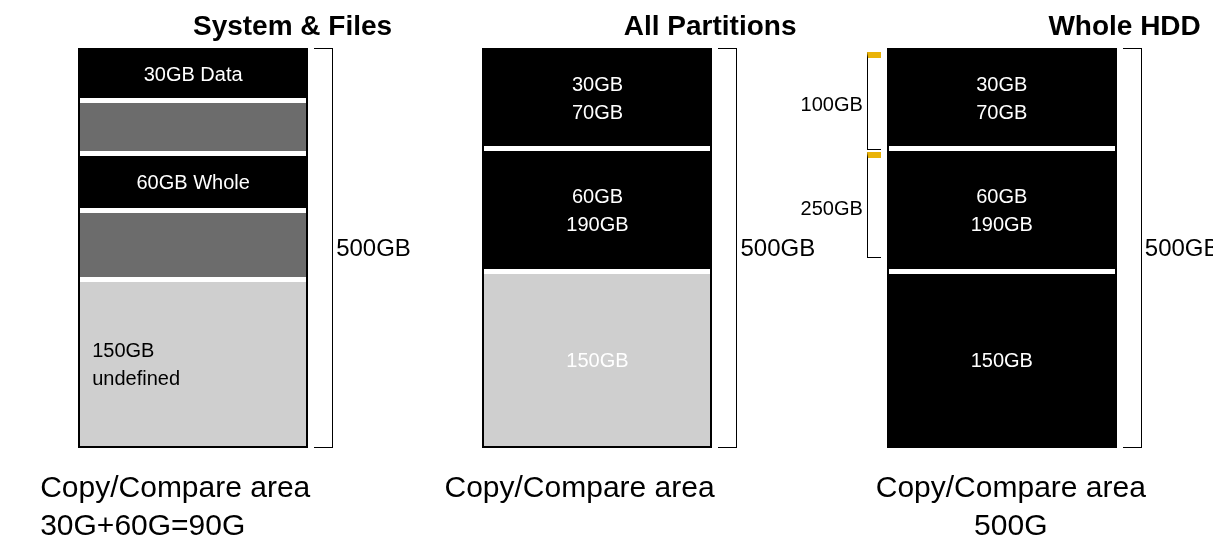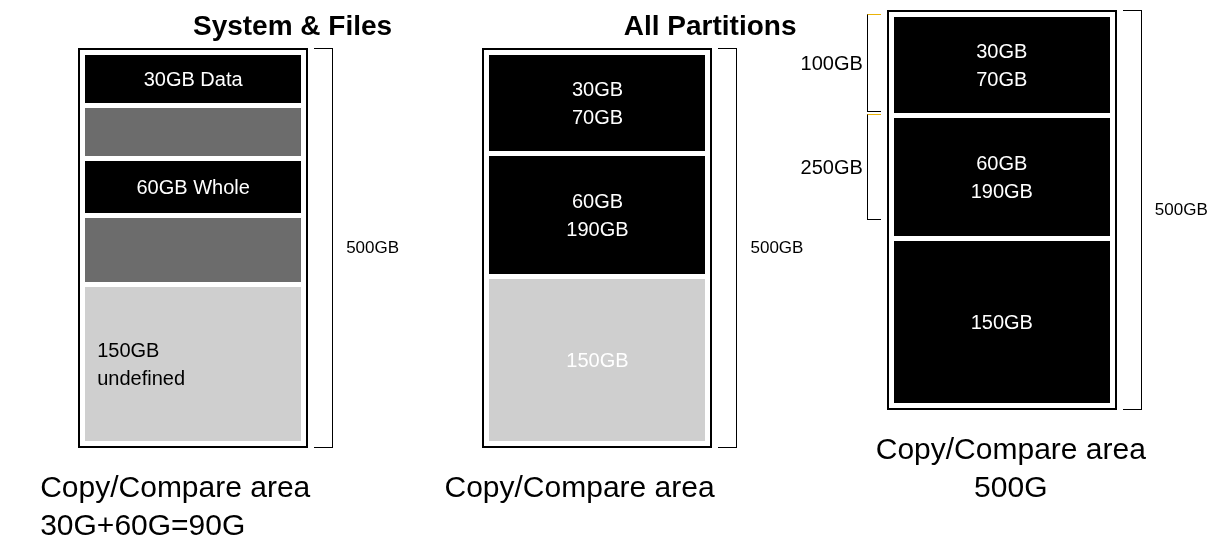--- a/index.html
+++ b/index.html
@@ -36,21 +36,20 @@
   .stage {
     position: relative;
     display: flex;
     align-items: flex-start;
   }
   .box {
     width: 230px;
     height: 400px;
     border: 2px solid #000;
     box-sizing: border-box;
-    padding: 5px;
     display: flex;
     flex-direction: column;
     gap: 5px;
   }
   .seg {
     width: 100%;
     box-sizing: border-box;
     display: flex;
     flex-direction: column;
     align-items: center;
@@ -85,39 +84,39 @@
     position: absolute;
     top: 0;
     bottom: 0;
     left: 18px;
     width: 0;
     border-left: 1px solid #000;
   }
   .dim-right .label {
     position: absolute;
     top: 50%;
-    left: 32px;
+    left: 22px;
     transform: translateY(-50%);
-    font-size: 17px;
+    font-size: 24px;
   }
 
   
   .dim-left {
     position: relative;
     width: 76px;
     height: 400px;
     margin-right: 6px;
   }
   .bracket {
     position: absolute;
     right: 0;
     width: 14px;
     box-sizing: border-box;
     border-left: 1px solid #000;
-    border-top: 1px solid #eab308;
+    border-top: 6px solid #eab308;
     border-bottom: 1px solid #000;
   }
   .bracket .lbl {
     position: absolute;
     right: 18px;
     top: 50%;
     transform: translateY(-50%);
     font-size: 20px;
     white-space: nowrap;
   }
@@ -190,20 +189,21 @@
             <div class="tick-b"></div>
           <div class="label">500GB</div>
         </div>
       </div>
       <div class="caption">
         <span class="l1">Copy/Compare area</span>
       </div>
     </div>
 
     <div class="panel">
+      <div class="title">Whole HDD</div>
       <div class="stage">
         <div class="dim-left">
           <div class="bracket" style="top:4px;height:98px">
             <div class="lbl">100GB</div>
           </div>
           <div class="bracket" style="top:104px;height:106px">
             <div class="lbl">250GB</div>
           </div>
         </div>
         <div class="box">

